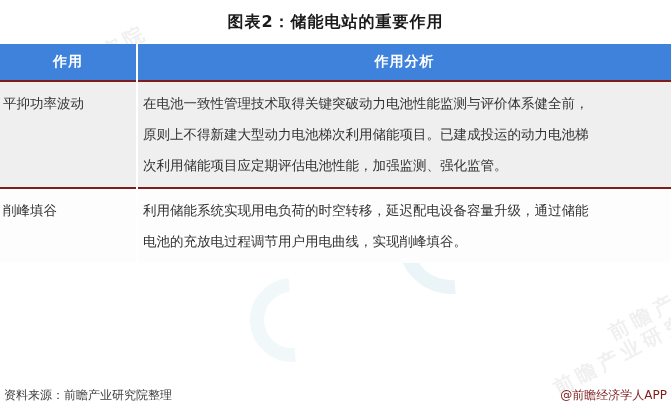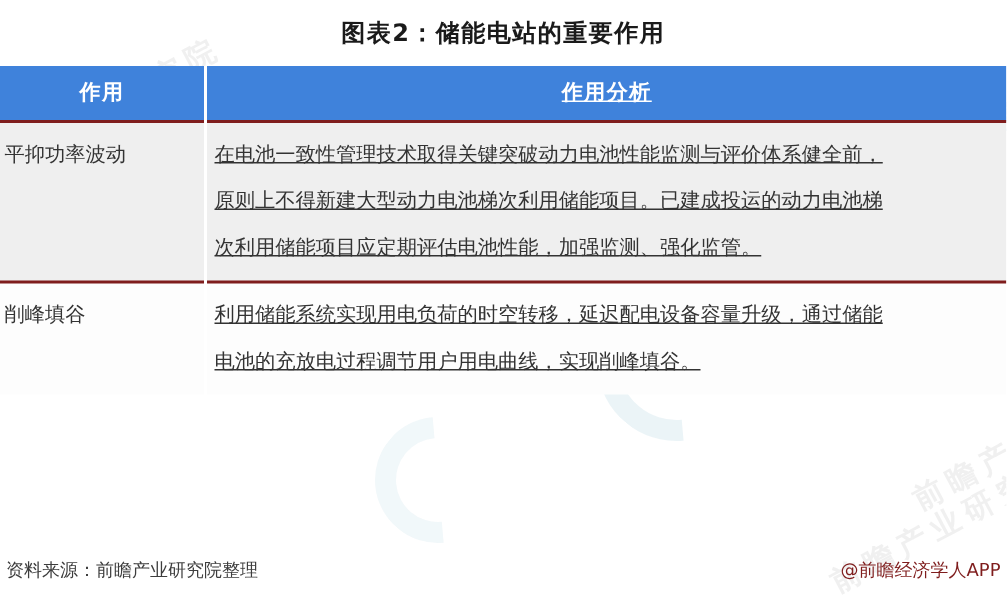--- a/index.html
+++ b/index.html
@@ -23,36 +23,36 @@
     border-collapse:collapse; table-layout:fixed;border-radius:21px;
   }
   table.role-table col.c1 { width:137px; }
   table.role-table th {
     background:#3f82db; color:#ffffff;
     font-size:14px; font-weight:bold;
     height:36px; padding:0; text-align:center;
     letter-spacing:1px;
   }
   table.role-table th + th,
-  table.role-table td + td { border-left:2px solid #ffffff;text-decoration:underline; }
+  table.role-table td + td { border-left:2px solid #ffffff; }
   table.role-table td {
     vertical-align:top;
     font-size:13.5px; line-height:31px; color:#333333;
     border-top:2px solid #7f1d1d;
   }
   table.role-table tr.alt td  { background:#efefef; }
   table.role-table tr.lite td { background:#fdfdfd; }
   td.role-cell { padding:6px 4px 6px 3px; }
   td.analysis-cell {
     padding:6px 8px 6px 5px;
     white-space:pre-line;
     text-align:left;
   }
   .footer {
-    position:absolute; left:4px; right:4px; bottom:19px;
+    position:absolute; left:4px; right:4px; bottom:4px;
     display:flex; justify-content:space-between; align-items:center;
     font-size:12px;
     gap:46px;
   }
   .source-note { color:#3d3d3d; }
   .brand-credit { color:#7f1d1d; }
   
   .wm {
     position:absolute; pointer-events:none;
     font-size:20px; letter-spacing:5px; font-weight:bold;

